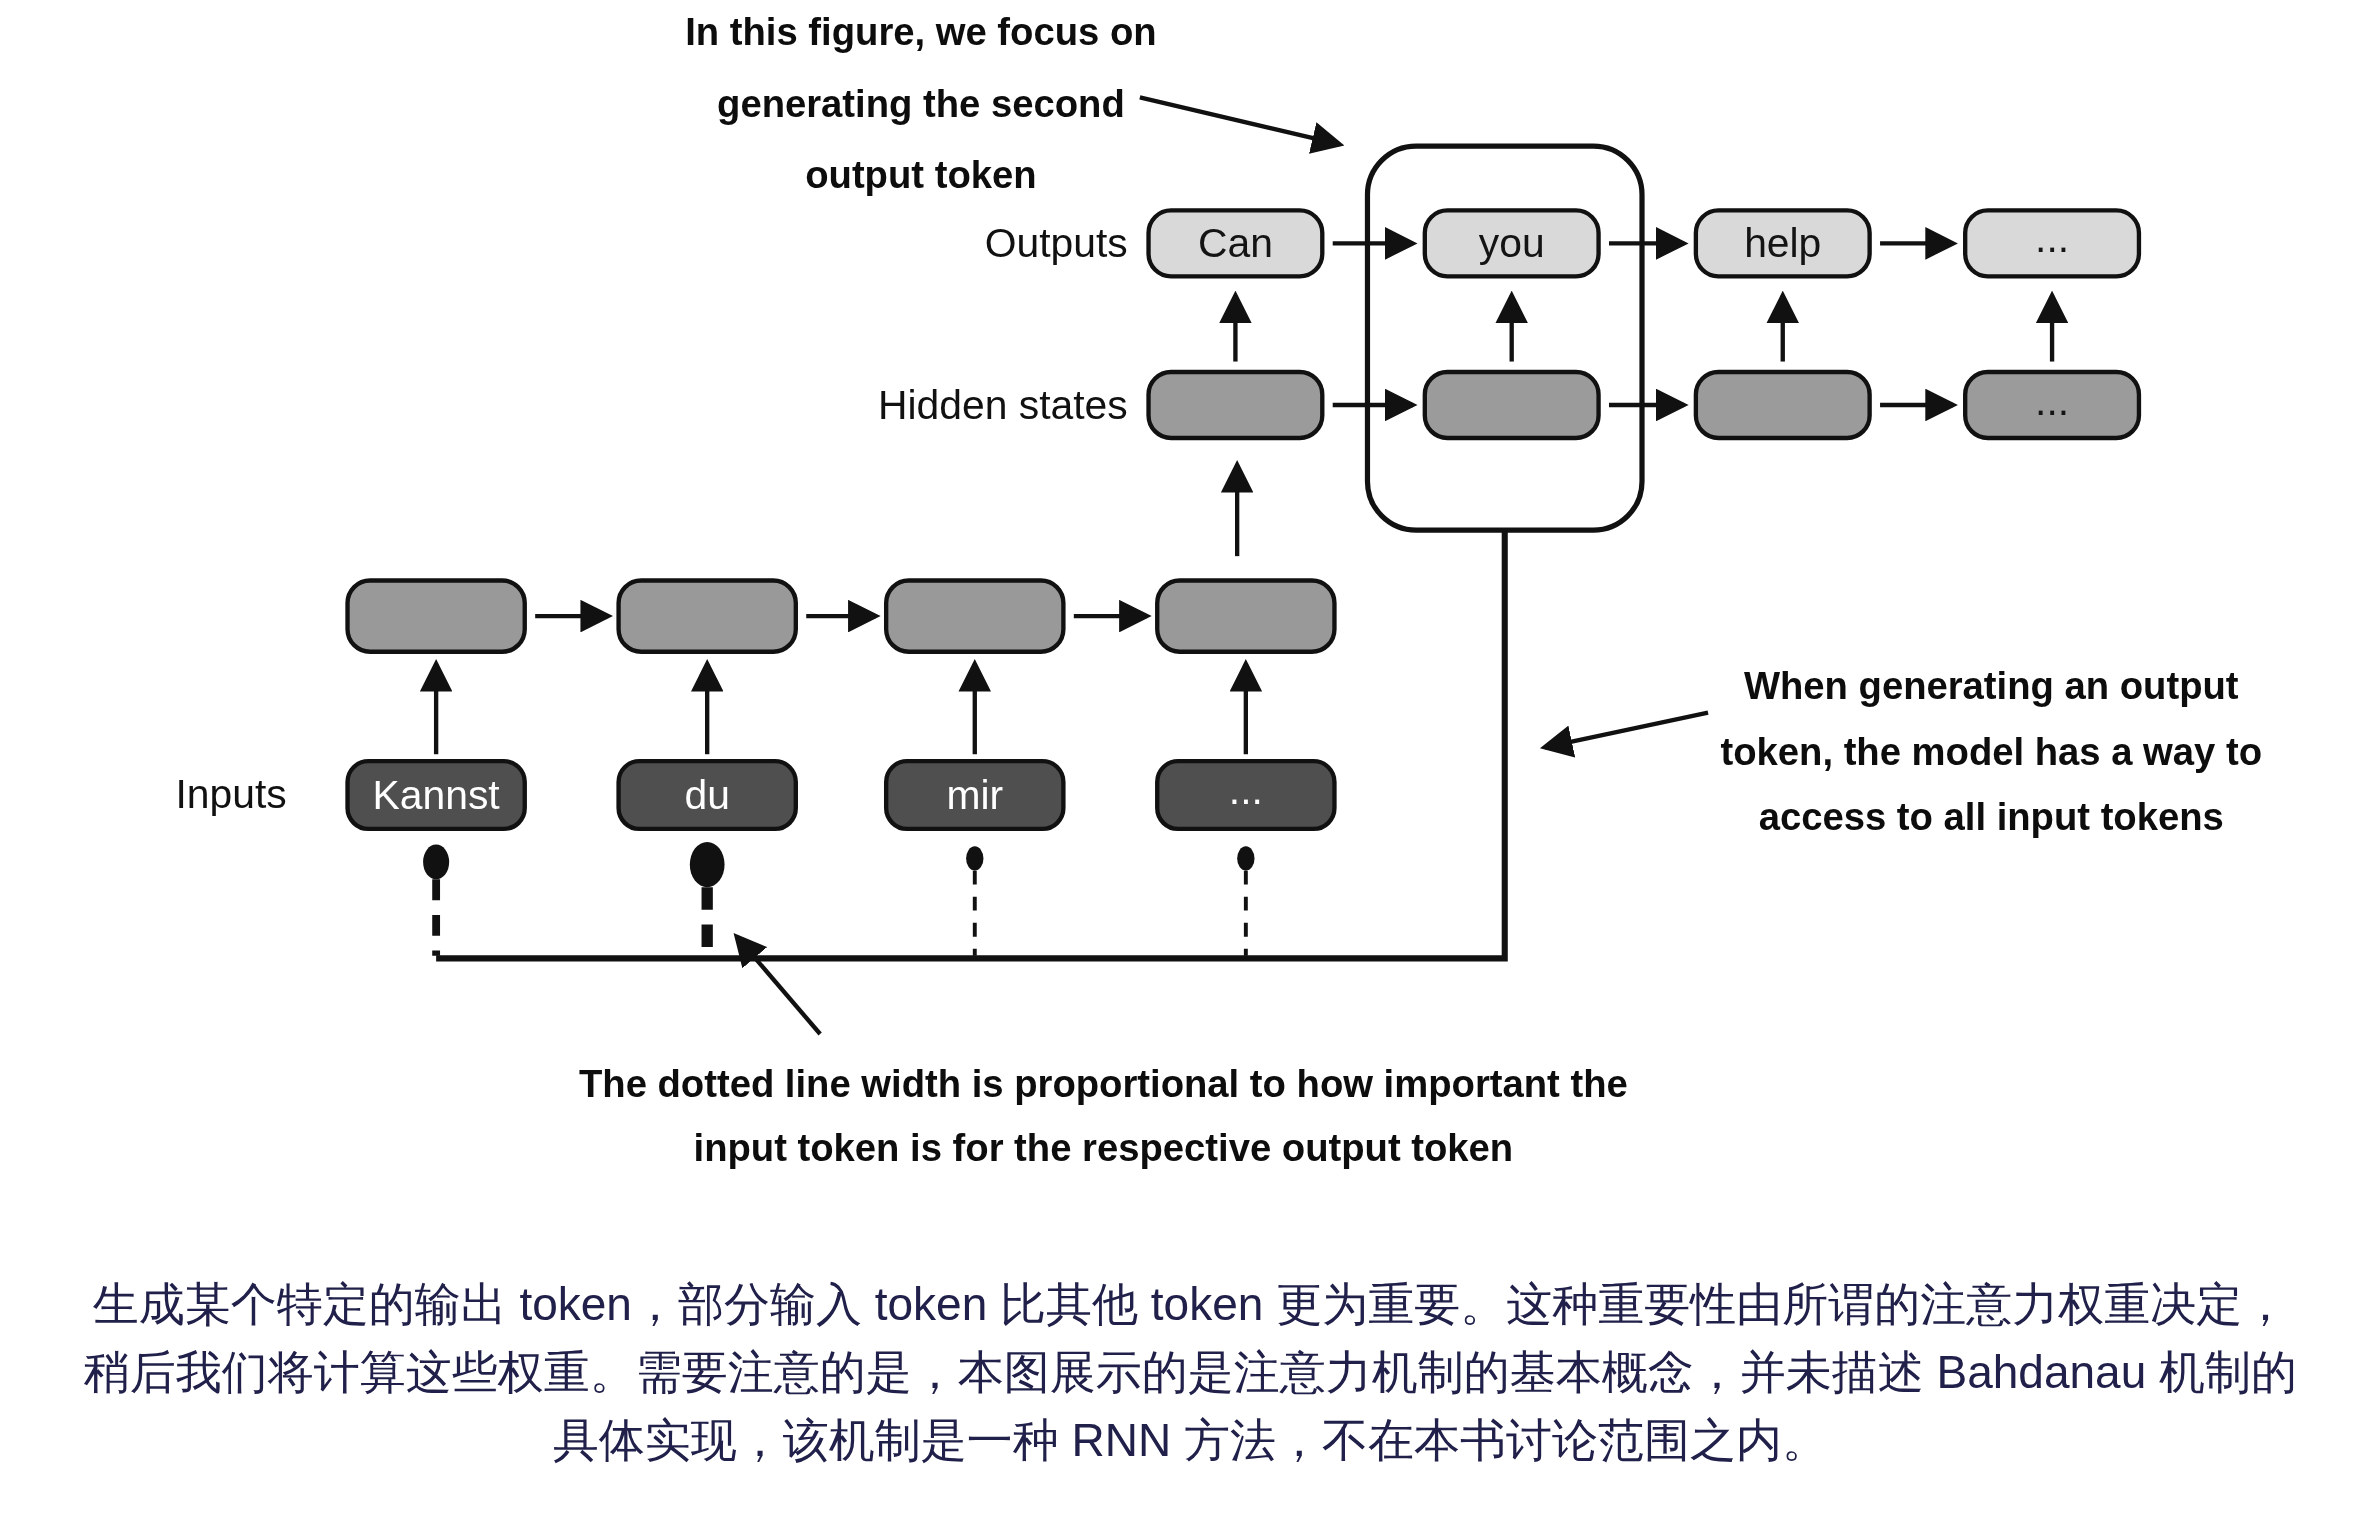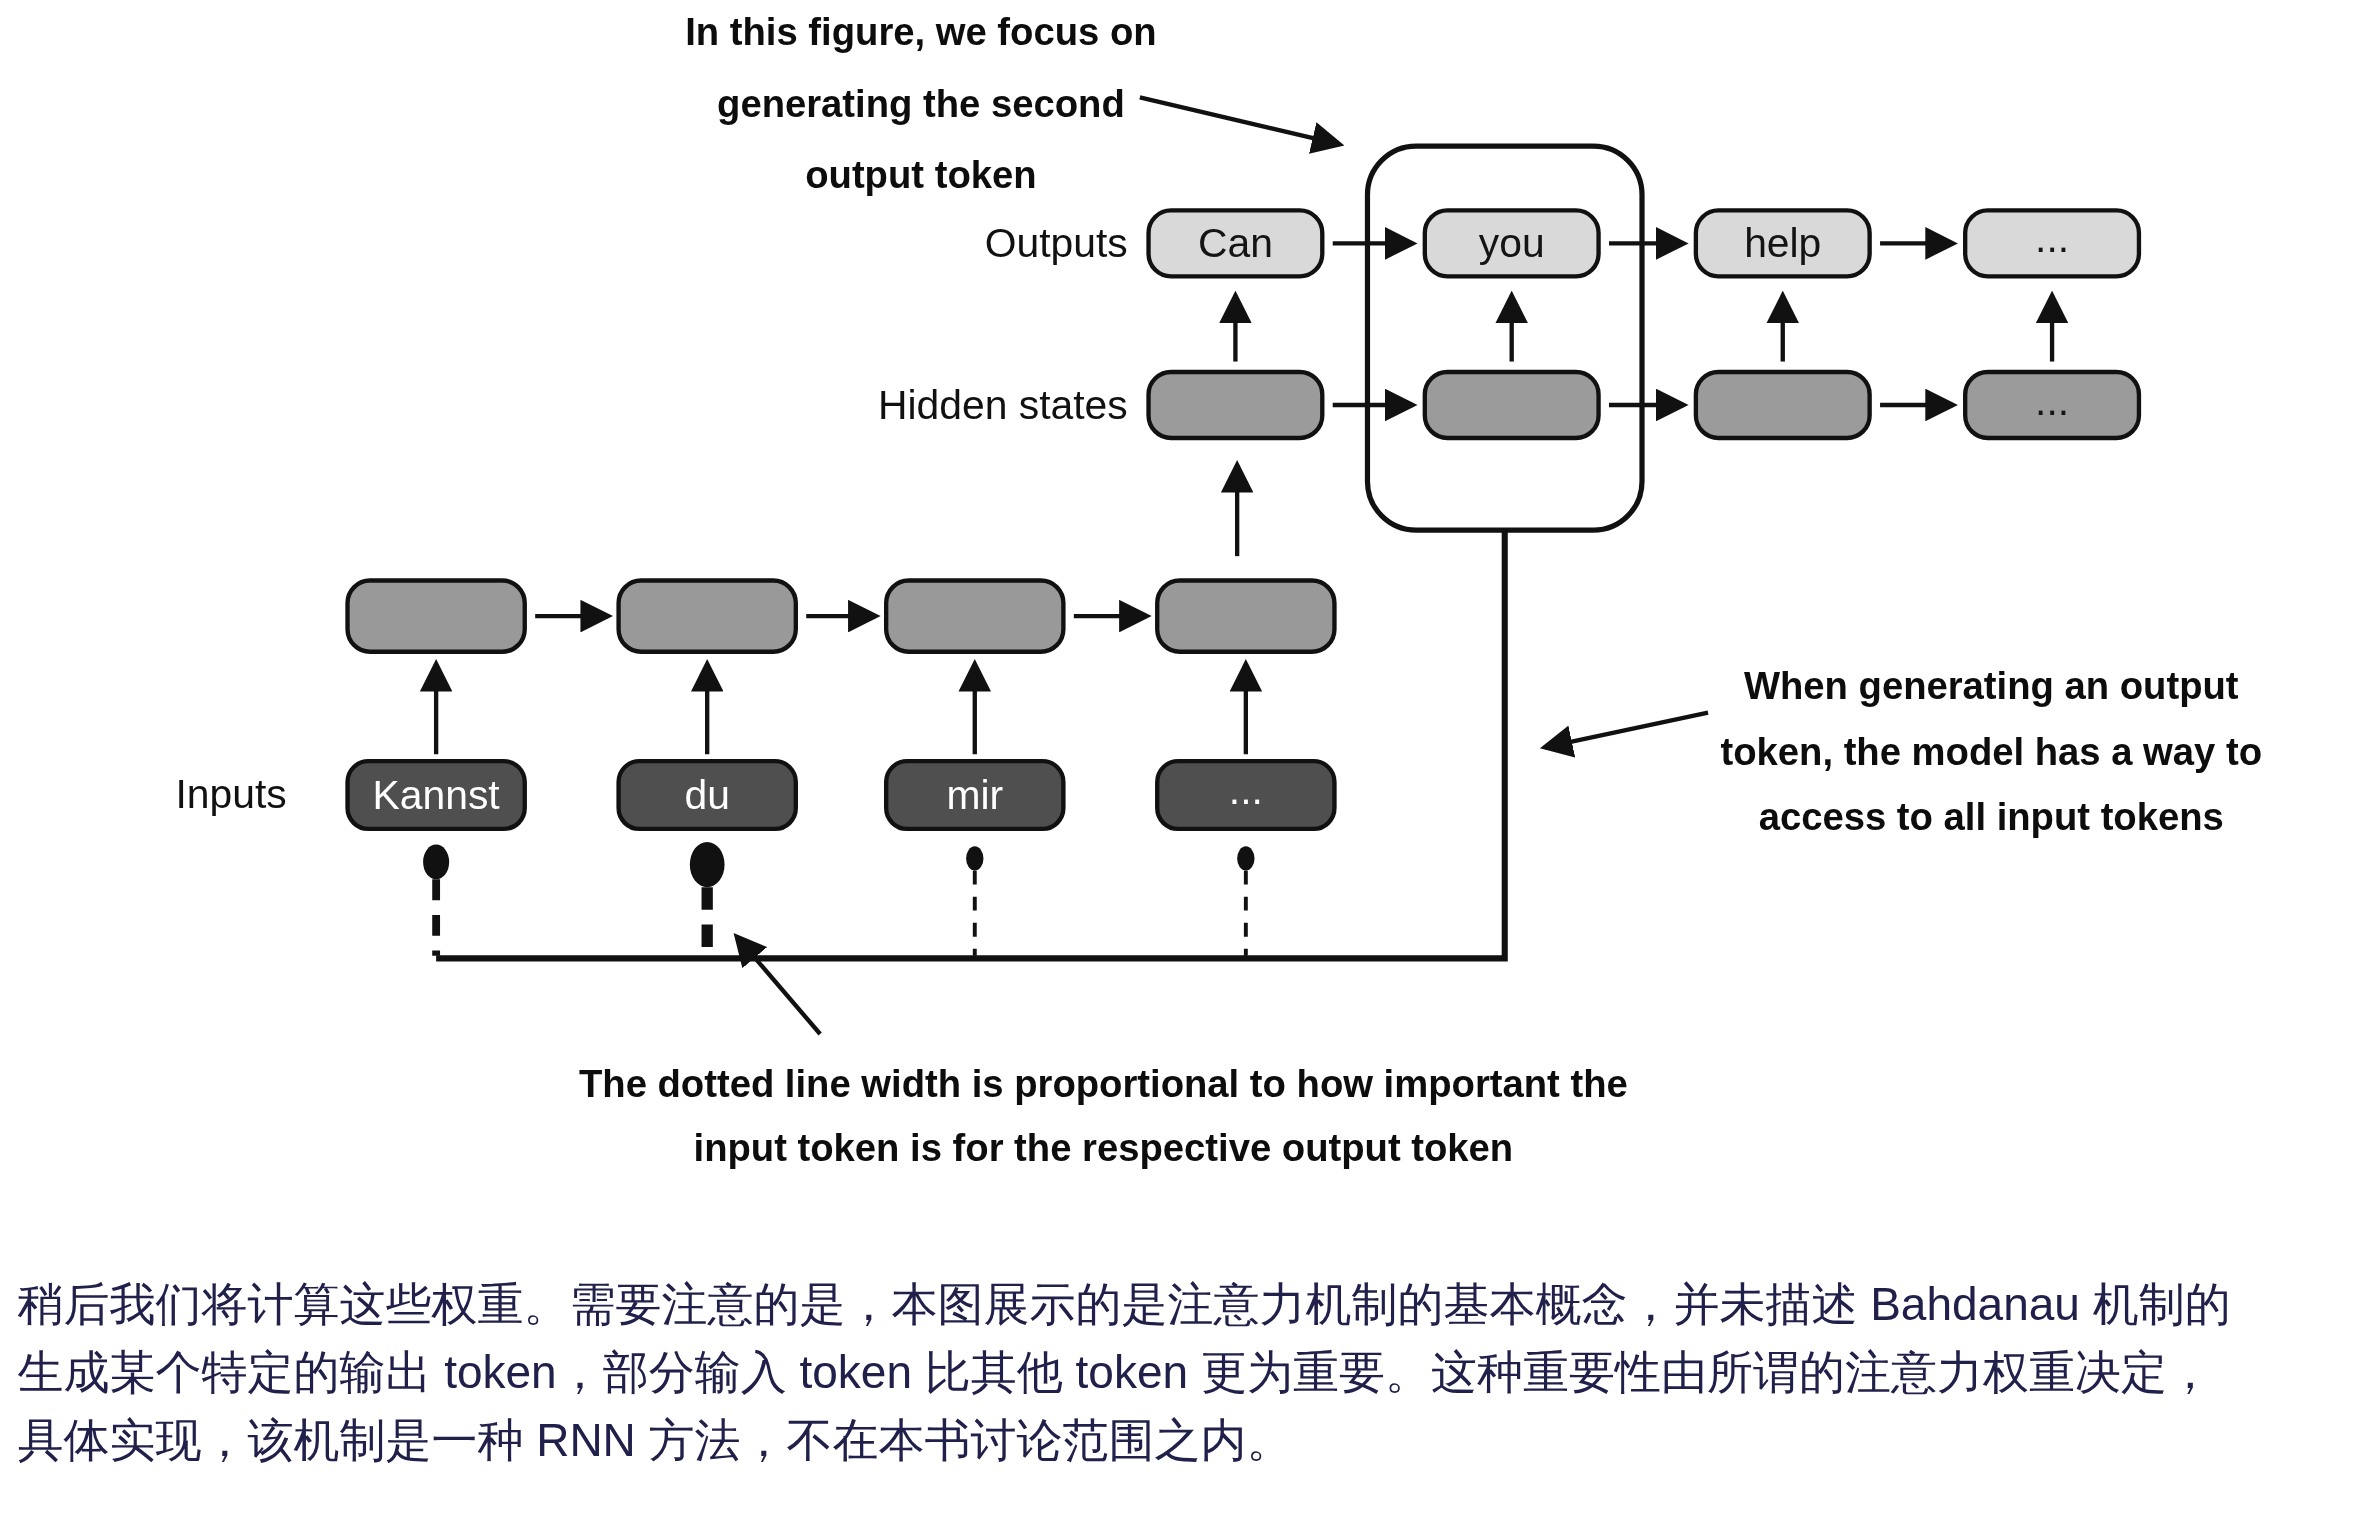--- a/index.html
+++ b/index.html
@@ -1,17 +1,17 @@
 <!DOCTYPE html>
 <html style="font-size:14px"><head>
 <meta charset="utf-8">
 <style>
   html,body{margin:0;padding:0;background:#ffffff;}
   .page{position:relative;width:2377px;height:1538px;background:#ffffff;overflow:hidden;
-        font-family:"Liberation Sans","DejaVu Sans",sans-serif;}
+        font-family:"Liberation Sans","DejaVu Sans",sans-serif;text-align:center;}
   .figure-svg{position:absolute;left:0;top:0;}
   .ann{font-weight:700;font-size:44px;fill:#0d0d0d;}
   .rowlab{font-weight:400;font-size:47px;fill:#111111;}
   .boxtxt{font-weight:400;font-size:47px;fill:#141414;}
   .boxtxt-w{font-weight:400;font-size:47px;fill:#ffffff;}
   .caption{position:absolute;left:17.4px;top:1270px;width:2346px;
            font-size:46px;line-height:68px;color:#20204a;letter-spacing:0px;}
   .caption div{white-space:nowrap;}
 </style>
 </head>
@@ -123,19 +123,19 @@
     </g>
 
     <g>
       <line x1="944" y1="1190" x2="848" y2="1078" stroke="#111111" stroke-width="5" marker-end="url(#ah)"></line>
       <text class="ann" x="1270" y="1262" text-anchor="middle">The dotted line width is proportional to how important the</text>
       <text class="ann" x="1270" y="1336" text-anchor="middle">input token is for the respective output token</text>
     </g>
   </svg>
 
   <div class="caption">
+    <div>生成某个特定的输出 token，部分输入 token 比其他 token 更为重要。这种重要性由所谓的注意力权重决定，</div>
     <div>稍后我们将计算这些权重。需要注意的是，本图展示的是注意力机制的基本概念，并未描述 Bahdanau 机制的</div>
-    <div>生成某个特定的输出 token，部分输入 token 比其他 token 更为重要。这种重要性由所谓的注意力权重决定，</div>
     <div>具体实现，该机制是一种 RNN 方法，不在本书讨论范围之内。</div>
   </div>
 
 </div>
 
 
 </body></html>

